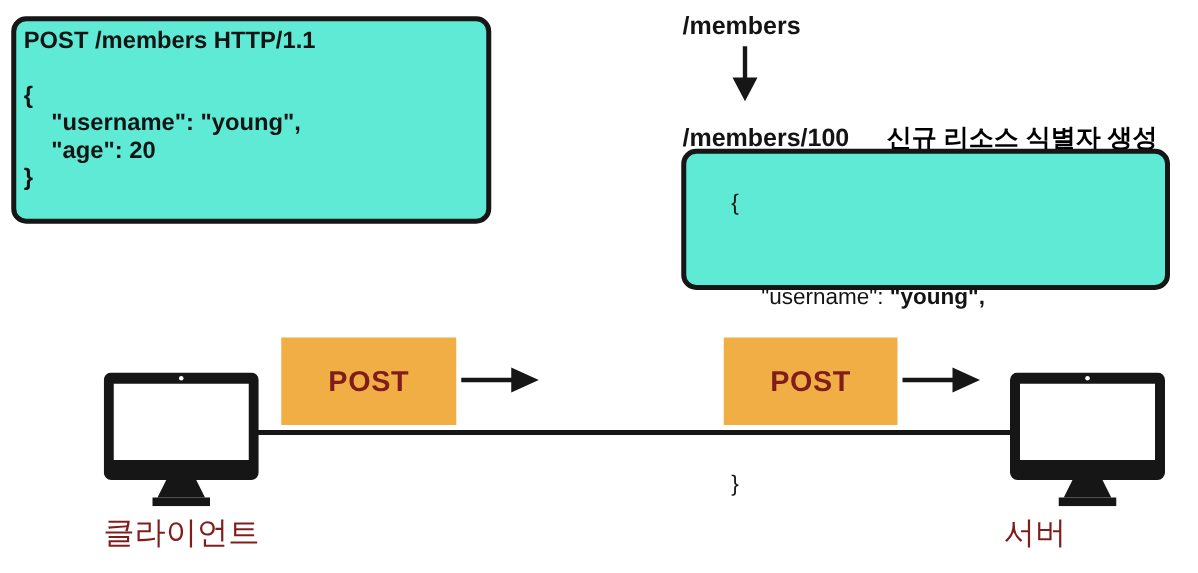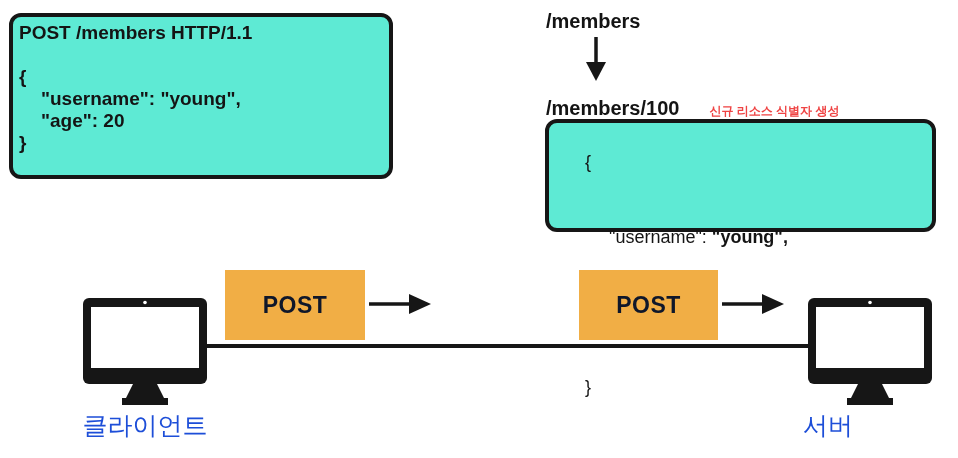--- a/index.html
+++ b/index.html
@@ -35,21 +35,21 @@
   .uri-source {
     position: absolute; left: 546px; top: 10px;
     font-size: 20px; font-weight: bold;
   }
   .arrow-down { position: absolute; left: 583px; top: 36px; }
   .uri-result-row {
     position: absolute; left: 546px; top: 86px;
     display: flex; align-items: baseline; gap: 30px; margin-top: 11px;
   }
   .uri-result { font-size: 20px; font-weight: bold; }
-  .uri-note { font-size: 12px; font-weight: bold; color: #ef4444; }
+  .uri-note { font-size: 20px; font-weight: bold; color: #000000; }
 
   
   .response-box {
     left: 545px; top: 119px;
     width: 391px; height: 113px;
     padding: 2px 6px;
     font-size: 18px;
     line-height: 25px;
   }
   .response-box .code-line { min-height: 25px; }
@@ -62,37 +62,37 @@
   .timeline {
     position: absolute;
     left: 200px; top: 344px;
     width: 612px; height: 4px;
     background: #161616;
   }
   .post-box {
     position: absolute; top: 270px; height: 70px;
     background: #F1AE45;
     display: flex; align-items: center; justify-content: center;
-    font-weight: bold; font-size: 23px; color: #0f172a;
+    font-weight: bold; font-size: 23px; color: #7f1d1d;
     letter-spacing: 0.5px;
   }
   .post-box.first { left: 225px; width: 140px; }
   .post-box.second { left: 579px; width: 139px; }
   .arrow-right { position: absolute; top: 292px; }
   .arrow-right.first { left: 368px; }
   .arrow-right.second { left: 721px; }
 
   .monitor { position: absolute; top: 298px; width: 124px; height: 107px; }
   .monitor.client { left: 83px; }
   .monitor.server { left: 808px; }
 
   .endpoint-label {
     position: absolute; top: 409px;
     width: 164px; text-align: center;
-    font-size: 25px; color: #1d4ed8;
+    font-size: 25px; color: #7f1d1d;
   }
   .endpoint-label.client { left: 63px; }
   .endpoint-label.server { left: 746px; }
 </style>
 </head>
 <body>
 
 <div class="canvas">
 
   <div class="sketch-box request-box">

